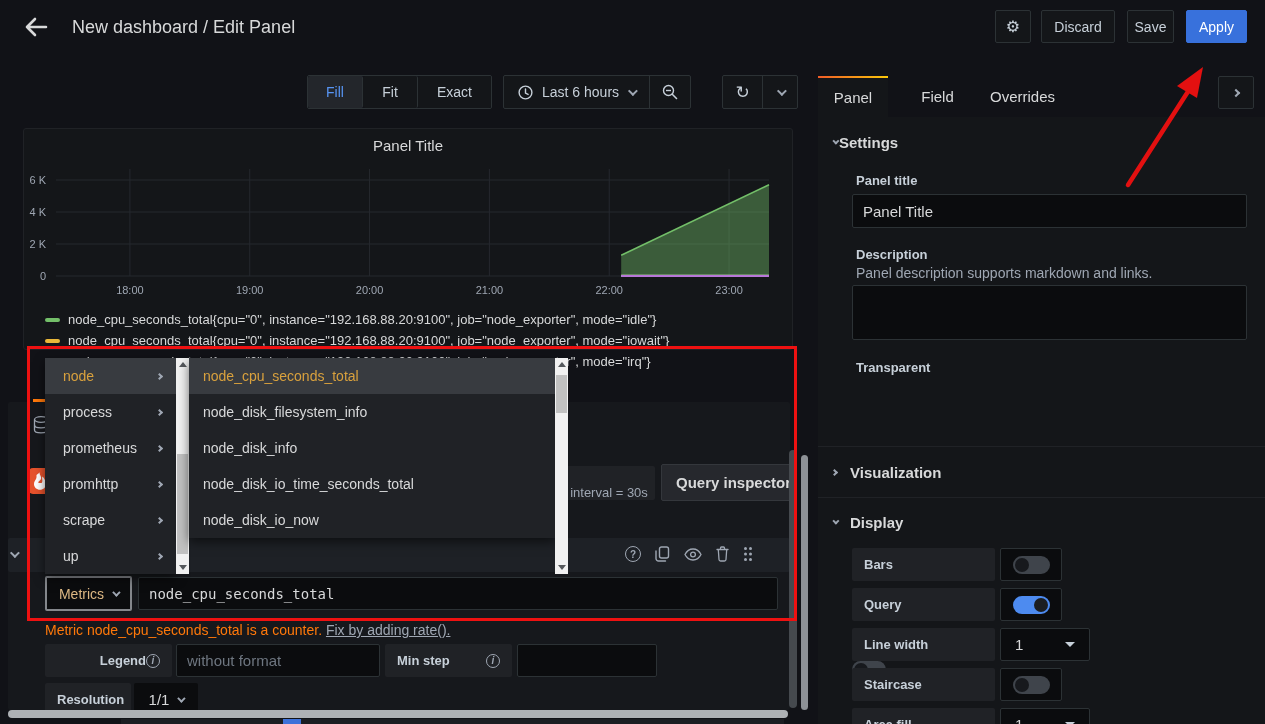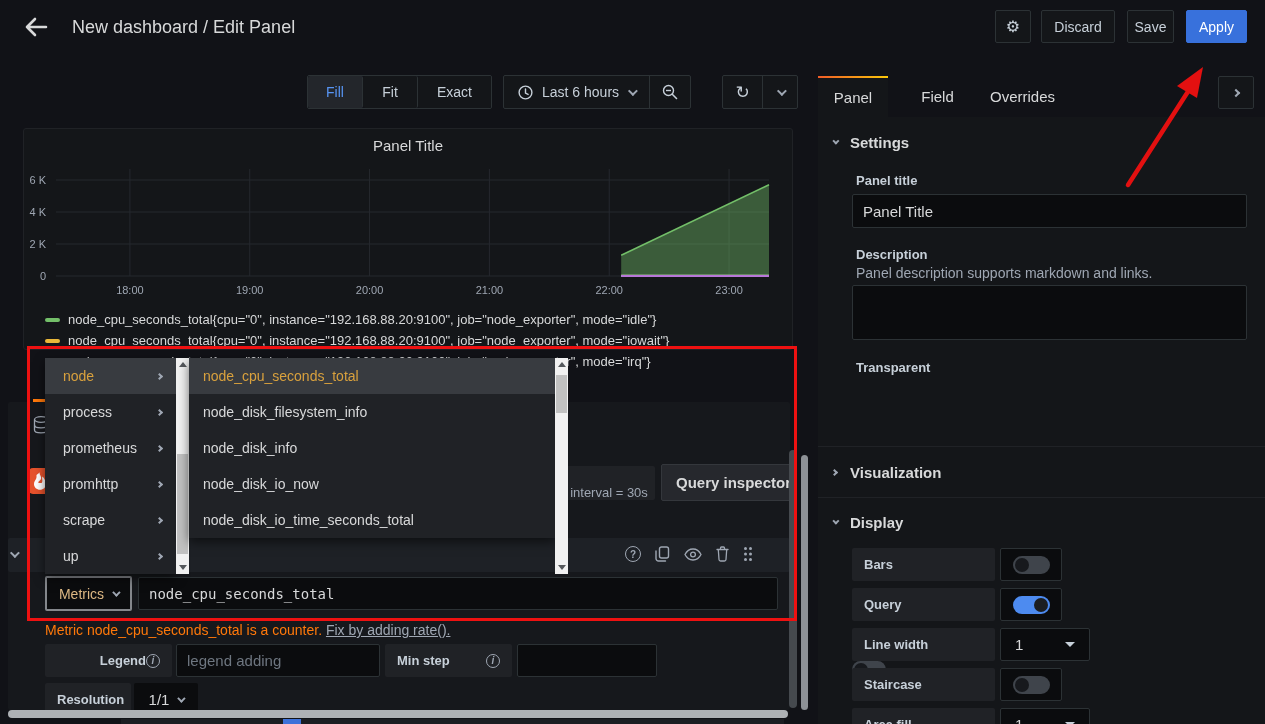--- a/index.html
+++ b/index.html
@@ -210,21 +210,21 @@
   <span style="color:var(--warning-orange);">Metric node_cpu_seconds_total is a counter.</span>
   <span> </span>
   <a style="color:var(--muted);text-decoration:underline;cursor:pointer;">Fix by adding rate().</a>
 </div>
 
 <div class="abs label-box" style="left:45px;top:644px;width:127px;height:33px;justify-content:flex-end;">
   <span>Legend</span>
   <span class="circle-ic" style="font-style:italic;">i</span>
 </div>
 <div class="abs input" style="left:176px;top:644px;width:204px;height:33px;">
-  <span style="color:var(--faint);">legend adding</span>
+  <span style="color:var(--faint);">without format</span>
 </div>
 <div class="abs label-box" style="left:385px;top:644px;width:127px;height:33px;justify-content:space-between;">
   <span>Min step</span>
   <span class="circle-ic" style="font-style:italic;">i</span>
 </div>
 <div class="abs input" style="left:517px;top:644px;width:140px;height:33px;"></div>
 
 <div class="abs label-box" style="left:45px;top:683px;width:86px;height:33px;">
   <span>Resolution</span>
 </div>
@@ -290,25 +290,25 @@
 
     <div class="dd-item">
       <span>node_disk_filesystem_info</span>
     </div>
 
     <div class="dd-item">
       <span>node_disk_info</span>
     </div>
 
     <div class="dd-item">
+      <span>node_disk_io_time_seconds_total</span>
+    </div>
+
+    <div class="dd-item">
       <span>node_disk_io_now</span>
-    </div>
-
-    <div class="dd-item">
-      <span>node_disk_io_time_seconds_total</span>
     </div>
   </div>
 <div class="sb-track" style="left:555px;top:358px;height:216px;z-index:50;">
   <div class="sb-btn" style="position:absolute;top:0;">
       <span class="tri-up-s"></span>
     </div>
   <div class="sb-thumb" style="top:17px;height:38px;"></div>
   <div class="sb-btn" style="position:absolute;bottom:0;">
       <span class="tri-down-s"></span>
     </div>
@@ -324,21 +324,21 @@
   <div style="width:95px;display:flex;align-items:center;justify-content:center;font-size:15px;cursor:pointer;">
     <span>Overrides</span>
   </div>
 </div>
 <div class="abs btn" style="left:1218px;top:76px;width:36px;height:33px;">
   <span class="chev chev-right" style="width:6px;height:6px;"></span>
 </div>
 
 <div class="abs" style="left:818px;top:117px;width:447px;height:607px;background:var(--panel);">
 
-  <div style="display:flex;align-items:center;gap:13px;padding:17px 0 0 14px;">
+  <div style="display:flex;align-items:center;gap:2px;padding:17px 0 0 14px;">
     <span class="chev chev-down" style="width:5px;height:5px;"></span>
     <span class="sec-head">Settings</span>
   </div>
   <div class="fld-label" style="margin:22px 0 0 38px;">Panel title</div>
   <div class="abs input" style="left:34px;top:77px;width:395px;height:34px;">
     <span>Panel Title</span>
   </div>
   <div class="fld-label" style="margin:59px 0 0 38px;">Description</div>
   <div class="hint" style="margin:3px 0 0 38px;">Panel description supports markdown and links.</div>
   <div class="abs input" style="left:34px;top:168px;width:395px;height:55px;"></div>

